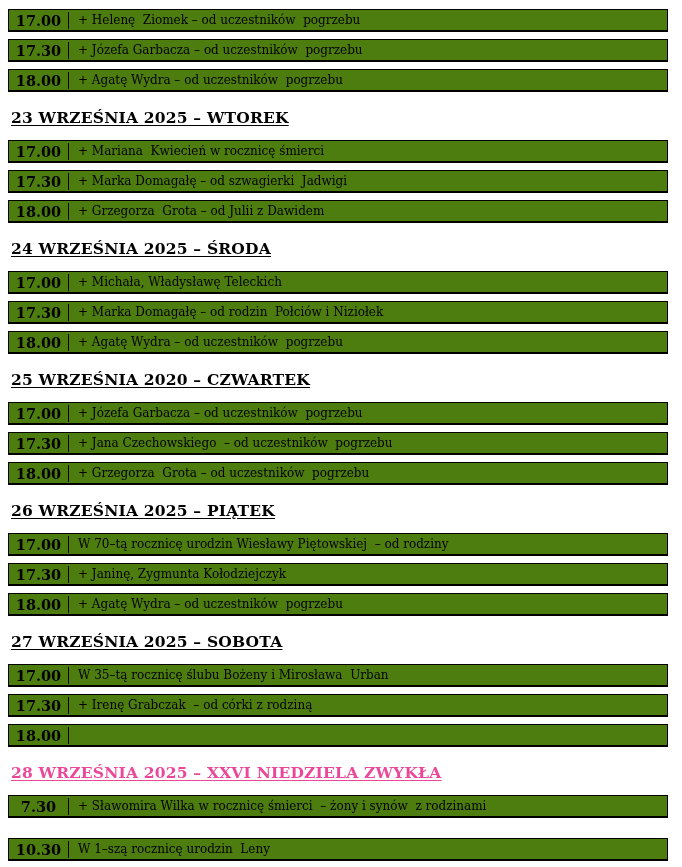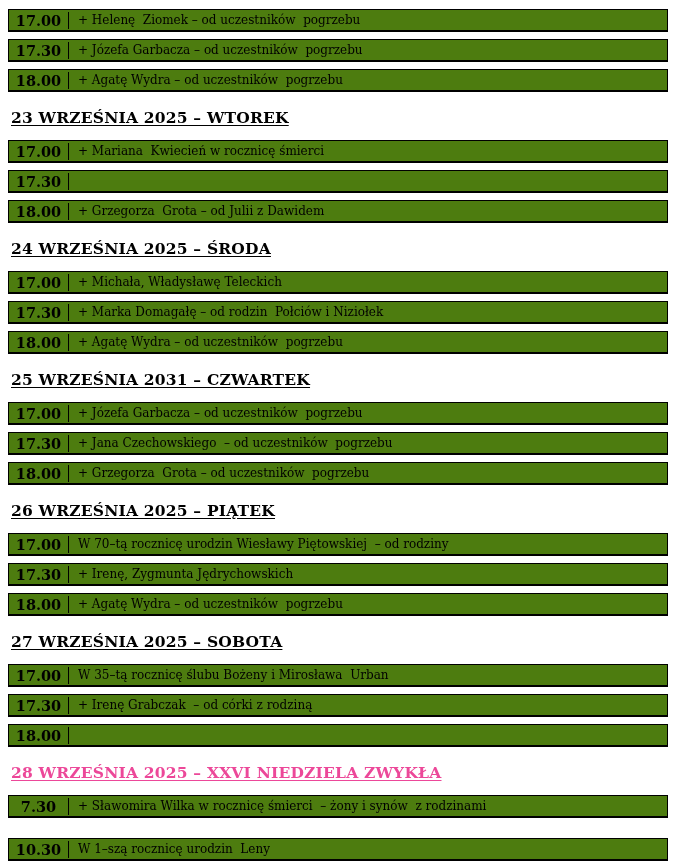--- a/index.html
+++ b/index.html
@@ -89,20 +89,21 @@
   <section class="day-section">
     <h2 class="day-header">23 WRZEŚNIA 2025 – WTOREK</h2>
     <div class="rows">
   <div class="mass-row">
     <div class="time-cell">17.00</div>
     <div class="intention-cell">+ Mariana  Kwiecień w rocznicę śmierci</div>
   </div>
 
   <div class="mass-row">
     <div class="time-cell">17.30</div>
+    <div class="intention-cell">+ Marka Domagałę – od szwagierki  Jadwigi</div>
   </div>
 
   <div class="mass-row">
     <div class="time-cell">18.00</div>
     <div class="intention-cell">+ Grzegorza  Grota – od Julii z Dawidem</div>
   </div>
 </div>
   </section>
 
   <section class="day-section">
@@ -119,21 +120,21 @@
   </div>
 
   <div class="mass-row">
     <div class="time-cell">18.00</div>
     <div class="intention-cell">+ Agatę Wydra – od uczestników  pogrzebu</div>
   </div>
 </div>
   </section>
 
   <section class="day-section">
-    <h2 class="day-header">25 WRZEŚNIA 2031 – CZWARTEK</h2>
+    <h2 class="day-header">25 WRZEŚNIA 2020 – CZWARTEK</h2>
     <div class="rows">
   <div class="mass-row">
     <div class="time-cell">17.00</div>
     <div class="intention-cell">+ Józefa Garbacza – od uczestników  pogrzebu</div>
   </div>
 
   <div class="mass-row">
     <div class="time-cell">17.30</div>
     <div class="intention-cell">+ Jana Czechowskiego  – od uczestników  pogrzebu</div>
   </div>
@@ -148,21 +149,21 @@
   <section class="day-section">
     <h2 class="day-header">26 WRZEŚNIA 2025 – PIĄTEK</h2>
     <div class="rows">
   <div class="mass-row">
     <div class="time-cell">17.00</div>
     <div class="intention-cell">W 70–tą rocznicę urodzin Wiesławy Piętowskiej  – od rodziny</div>
   </div>
 
   <div class="mass-row">
     <div class="time-cell">17.30</div>
-    <div class="intention-cell">+ Irenę, Zygmunta Jędrychowskich</div>
+    <div class="intention-cell">+ Janinę, Zygmunta Kołodziejczyk</div>
   </div>
 
   <div class="mass-row">
     <div class="time-cell">18.00</div>
     <div class="intention-cell">+ Agatę Wydra – od uczestników  pogrzebu</div>
   </div>
 </div>
   </section>
 
   <section class="day-section">

